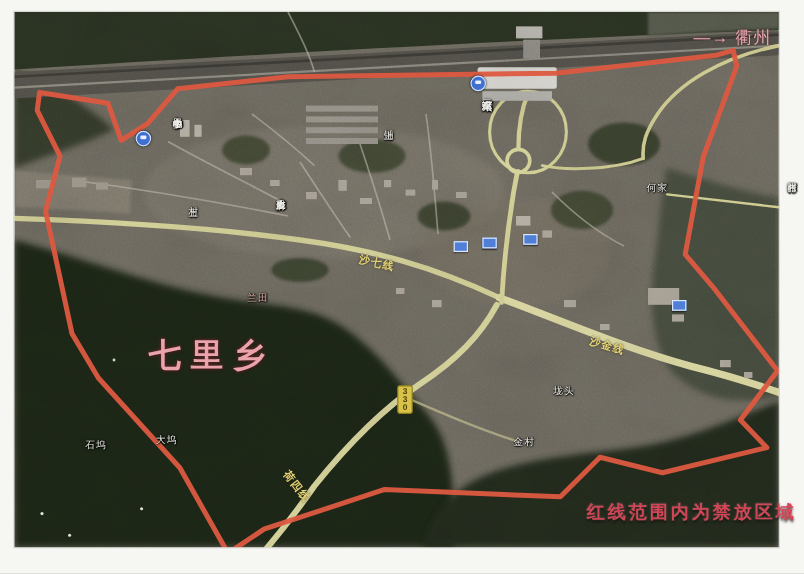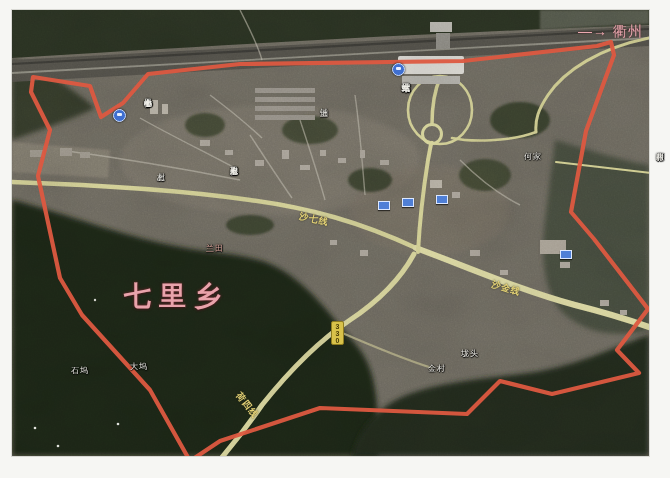--- a/index.html
+++ b/index.html
@@ -153,38 +153,39 @@
       <rect x="12" y="10" width="637" height="446" filter="url(#mottle)" opacity="0.22" style="mix-blend-mode:multiply"></rect>
       <rect x="12" y="10" width="637" height="446" filter="url(#grain)" opacity="0.16" style="mix-blend-mode:overlay"></rect>
 
       <polyline fill="none" stroke="#dd5940" stroke-width="4.2" stroke-opacity="0.95" stroke-linejoin="round" stroke-linecap="round" points="190,461 150,390 82,315 60,278 38,176 50,130 31,92 33,77 90,86 101,117 123,103 148,74 240,64 463,61 597,46 611,42 614,55 586,131 571,212 594,239 648,309 617,350 639,373 552,394 500,381 467,414 320,408 220,441 193,459"></polyline>
     </g>
   </svg>
 
   <div class="label-layer">
 
     <div class="lbl region-title" style="left:92px;top:278px;margin-left:32px;">七里乡</div>
+    <div class="lbl restriction" style="left:489px;top:418px;">红线范围内为禁放区域</div>
     <div class="lbl direction" style="left:578px;top:23px;">—→ 衢州</div>
 
     <div class="blue-dot" style="left:392px;top:63px;"></div>
     <div class="blue-dot" style="left:113px;top:109px;"></div>
     <div class="blue-sign" style="left:378px;top:201px;"></div>
     <div class="blue-sign" style="left:402px;top:198px;"></div>
     <div class="blue-sign" style="left:436px;top:195px;"></div>
     <div class="blue-sign" style="left:560px;top:250px;"></div>
 
     <div class="lbl place vlabel" style="left:399px;top:76px;">缙云火车站</div>
     <div class="lbl place vlabel tiny" style="left:141px;top:92px;">七里乡中心小学</div>
     <div class="lbl place vlabel tiny" style="left:154px;top:166px;">上村</div>
     <div class="lbl place vlabel tiny" style="left:227px;top:160px;">七里乡政府</div>
     <div class="lbl place vlabel tiny" style="left:317px;top:102px;">上铺</div>
     <div class="lbl place tiny pinkish" style="left:206px;top:199px;margin-top:44px;">兰田</div>
-    <div class="lbl place tiny" style="left:524px;top:151px;">何家</div>
+    <div class="lbl place tiny" style="left:539px;top:151px;">何家</div>
     <div class="lbl place vlabel tiny" style="left:653px;top:146px;">张西村</div>
-    <div class="lbl place tiny" style="left:461px;top:348px;">垅头</div>
+    <div class="lbl place tiny" style="left:461px;top:320px;">垅头</div>
     <div class="lbl place tiny" style="left:428px;top:363px;">金村</div>
     <div class="lbl place tiny" style="left:130px;top:345px;margin-top:16px;">大坞</div>
     <div class="lbl place tiny" style="left:43px;top:365px;margin-left:28px;">石坞</div>
 
     <div class="lbl roadlbl" style="left:299px;top:213px;transform:rotate(13deg);">沙七线</div>
     <div class="lbl roadlbl" style="left:491px;top:282px;transform:rotate(17deg);">沙金线</div>
     <div class="lbl roadlbl" style="left:232px;top:399px;transform:rotate(52deg);">荷四线</div>
     <div class="shield" style="left:331px;top:321px;">330</div>
   </div>
 

